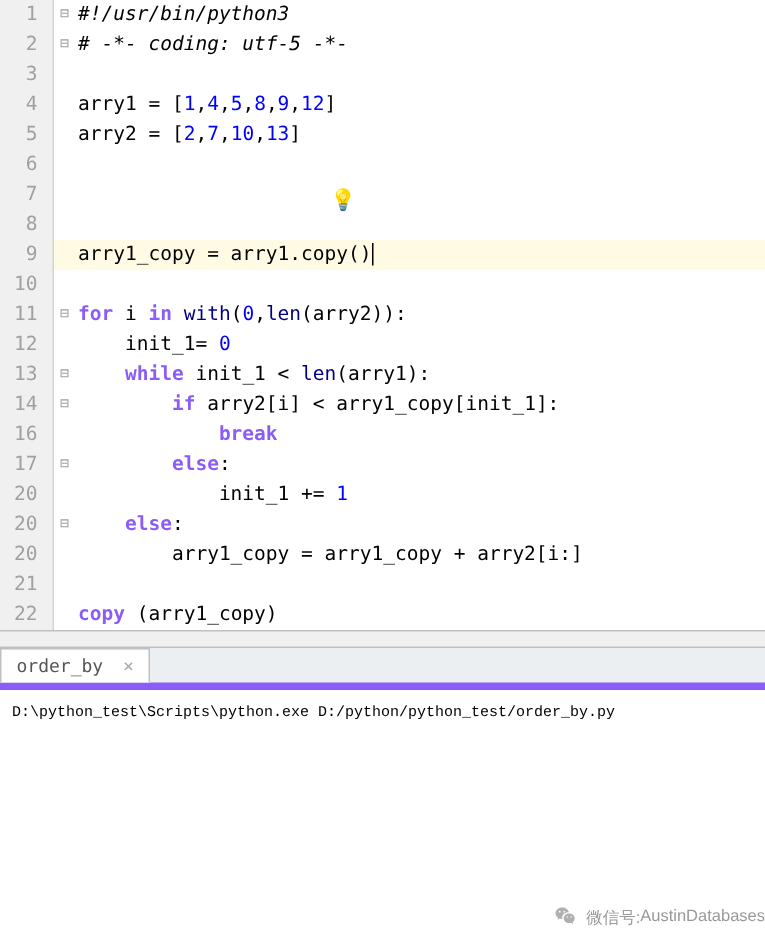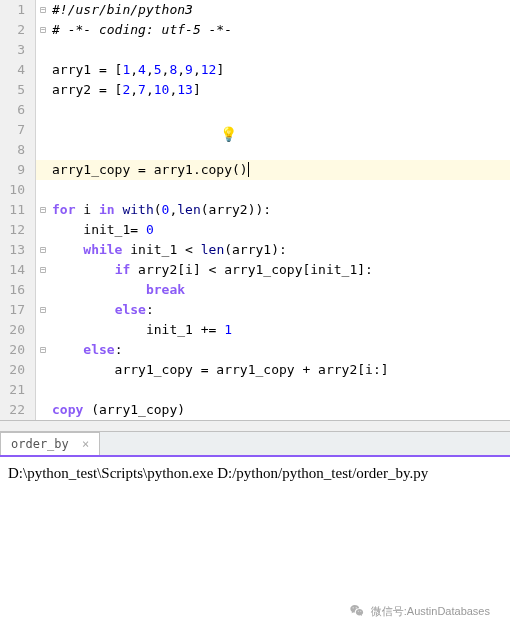--- a/index.html
+++ b/index.html
@@ -10,28 +10,28 @@
 .gutter { width: 36px; text-align: right; color: #a0a0a0; padding-right: 10px; user-select: none; background: #f0f0f0; flex: none; border-right: 1px solid #d4d4d4; }
 .fold { width: 14px; flex: none; text-align: center; color: #a0a0a0; font-size: 10px; background: #fff; user-select: none; }
 .code { flex: 1; padding-left: 2px; white-space: pre; position: relative; }
 .kw { color: #8b5cf6; font-weight: bold; }
 .num { color: #0000ff; }
 .str, .cmt { color: #000000; font-style: italic; }
 .builtin { color: #000080; }
 .caret { border-right: 1px solid #000; }
 .bulb { position: absolute; top: -16px; left: 170px; color: #f5c518; font-size: 14px; }
 .divider { height: 12px; background: #f0f0f0; border-top: 1px solid #c0c0c0; border-bottom: 1px solid #c0c0c0; }
-.tabbar { background: #eceff1; border-bottom: 2px solid #8b5cf6; padding: 0; }
+.tabbar { background: #eceff1; border-bottom: 5px solid #8b5cf6; padding: 0; }
 .tab { display: inline-block; padding: 4px 10px; background: #fff; border: 1px solid #c0c0c0; border-bottom: none; font-size: 12px; color: #555; }
 .tab .x { color: #aaa; margin-left: 6px; }
-.console { background: #fff; padding: 6px 8px; font-size: 15px; line-height: 20px; font-family: Liberation Serif, serif; }
+.console { background: #fff; padding: 6px 8px; font-size: 10px; line-height: 20px; font-family: Liberation Mono, monospace; }
 .console .path { color: #000; }
 .console .out { color: #000; }
 .console .done { color: #000; margin-top: 14px; }
-.watermark { position: fixed; right: 20px; bottom: 8px; display: flex; align-items: center; font-size: 11px; color: #999; font-family: -apple-system, sans-serif; }
+.watermark { position: fixed; right: 0; bottom: 8px; display: flex; align-items: center; font-size: 11px; color: #999; font-family: -apple-system, sans-serif; }
 .watermark .wx { width: 16px; height: 16px; margin-right: 6px; }
 .watermark .wx path { fill: #b0b0b0; }
 </style>
 </head>
 <body>
 
 <div class="editor" id="editor">
     <div class="line">
       <div class="gutter">1</div>
       <div class="fold">⊟</div>

